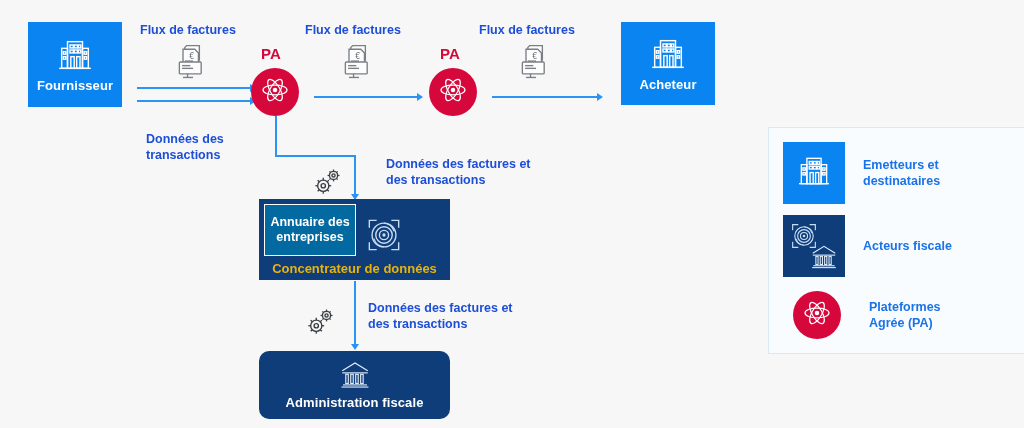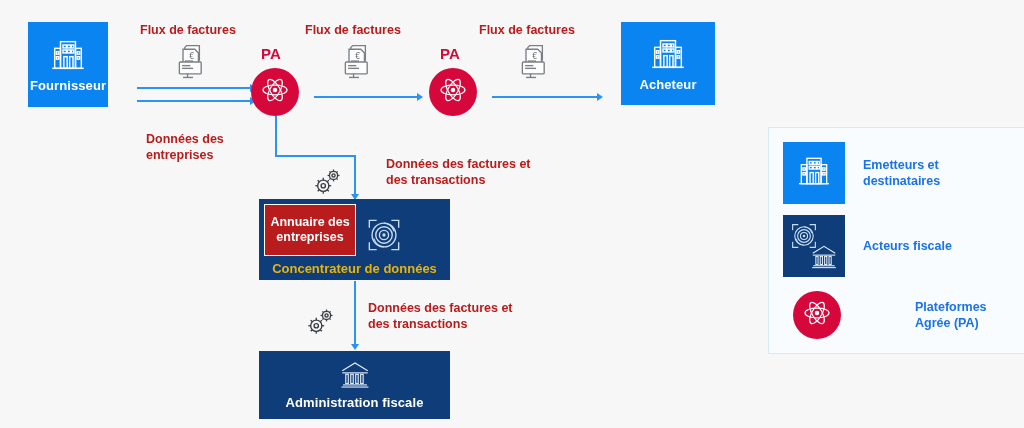--- a/index.html
+++ b/index.html
@@ -36,21 +36,21 @@
     background:#d6083b;
     display:flex;align-items:center;justify-content:center;
   }
   .pa-tag{
     position:absolute;color:#d6083b;font-weight:bold;font-size:15px;
     letter-spacing:.2px;
   }
 
   
   .flow-label{
-    position:absolute;color:#b91c1c;font-weight:bold;font-size:12.5px;
+    position:absolute;color:#1d4ed8;font-weight:bold;font-size:12.5px;
     line-height:1.25;white-space:pre-line;
   }
 
   
   .hline{position:absolute;height:2px;background:#2a93f5;}
   .vline{position:absolute;width:2px;background:#2a93f5;}
   .arrowhead-r{
     position:absolute;width:0;height:0;
     border-top:4px solid transparent;border-bottom:4px solid transparent;
     border-left:6px solid #2a93f5;
@@ -60,21 +60,21 @@
     border-left:4px solid transparent;border-right:4px solid transparent;
     border-top:6px solid #2a93f5;
   }
 
   
   .subbox{
     position:absolute;border:1.5px solid #ffffff;
     display:flex;align-items:center;justify-content:center;
     color:#fff;font-weight:bold;font-size:12.5px;text-align:center;
     line-height:1.2;box-sizing:border-box;
-    background:#b91c1c;
+    background:#0369a1;
   }
   .hubtext{
     position:absolute;color:#eab308;font-weight:bold;font-size:13px;
     text-align:center;width:100%;
   }
 
   
   #legend{
     position:absolute;left:768px;top:127px;width:260px;height:227px;
     background:#f9fcff;border:1px solid #d9e8f5;box-sizing:border-box;
@@ -110,21 +110,21 @@
   <div class="arrowhead-r" style="left:597px;top:93px;"></div>
 
   <div class="vline" style="left:275px;top:116px;height:41px;"></div>
   <div class="hline" style="left:275px;top:155px;width:81px;"></div>
   <div class="vline" style="left:354px;top:155px;height:42px;"></div>
   <div class="arrowhead-d" style="left:351px;top:194px;"></div>
 
   <div class="vline" style="left:354px;top:281px;height:66px;"></div>
   <div class="arrowhead-d" style="left:351px;top:344px;"></div>
 
-  <div class="ebox blue" style="left:28px;top:22px;width:80px;height:85px;">
+  <div class="ebox blue" style="left:28px;top:22px;width:94px;height:85px;">
     <span class="eicon">
       <svg width="40" height="40" viewBox="0 0 48 48" fill="none" stroke="#ffffff" stroke-width="1.7">
         <rect x="15" y="8" width="18" height="32"></rect>
         <rect x="8" y="16" width="7" height="24"></rect>
         <rect x="33" y="16" width="7" height="24"></rect>
         <rect x="18" y="12" width="4" height="3.5"></rect>
           <rect x="23" y="12" width="4" height="3.5"></rect>
           <rect x="28" y="12" width="3" height="3.5"></rect>
         <rect x="18" y="18" width="4" height="3.5"></rect>
           <rect x="23" y="18" width="4" height="3.5"></rect>
@@ -204,41 +204,41 @@
         <path d="M13 28 A13 13 0 0 0 24 37" stroke-width="1.2"></path>
       </svg>
     </span>
     <div class="subbox" style="left:5px;top:5px;width:92px;height:52px;">
       <span>Annuaire des
 entreprises</span>
     </div>
     <div class="hubtext" style="left:0;top:62px;">Concentrateur de données</div>
   </div>
 
-  <div class="ebox navy" style="left:259px;top:351px;width:191px;height:68px;">
+  <div class="ebox navy" style="left:259px;top:351px;width:191px;height:68px;border-radius:10px;">
     <span class="eicon" style="margin-bottom:2px;">
       <svg width="34" height="30" viewBox="0 0 48 42" fill="none" stroke="#e3eefb" stroke-width="1.6">
         <polyline points="6,15 24,4 42,15"></polyline>
         <line x1="6" y1="18" x2="42" y2="18"></line>
         <rect x="11" y="20" width="3.5" height="13"></rect>
         <rect x="18" y="20" width="3.5" height="13"></rect>
         <rect x="25" y="20" width="3.5" height="13"></rect>
         <rect x="32" y="20" width="3.5" height="13"></rect>
         <line x1="7" y1="35" x2="41" y2="35"></line>
         <line x1="5" y1="38" x2="43" y2="38"></line>
       </svg>
     </span>
     <span class="elabel">Administration fiscale</span>
   </div>
 
   <div class="flow-label" style="left:140px;top:23px;">Flux de factures</div>
   <div class="flow-label" style="left:305px;top:23px;">Flux de factures</div>
   <div class="flow-label" style="left:479px;top:23px;">Flux de factures</div>
   <div class="flow-label" style="left:146px;top:132px;">Données des
-entreprises</div>
+transactions</div>
   <div class="flow-label" style="left:386px;top:157px;">Données des factures et
 des transactions</div>
   <div class="flow-label" style="left:368px;top:301px;">Données des factures et
 des transactions</div>
 
   <span class="abs" style="left:171px;top:42px;">
     <svg width="44" height="40" viewBox="0 0 48 44" fill="none" stroke="#7b7f85" stroke-width="1.5">
       <path d="M17 4 h14 v16 h-16 v-14 z" fill="#fdfdfd"></path>
       <path d="M13 8 h13 l4 4 v16 h-17 z" fill="#fdfdfd"></path>
       <text x="20" y="19" font-size="9" fill="#6d7176" stroke="none" font-family="DejaVu Sans, sans-serif">€</text>
@@ -392,21 +392,21 @@
             <rect x="25" y="20" width="3.5" height="13"></rect>
               <rect x="32" y="20" width="3.5" height="13"></rect>
             <line x1="7" y1="35" x2="41" y2="35"></line>
               <line x1="5" y1="38" x2="43" y2="38"></line>
           </svg>
         </span>
       </div>
       <span class="leg-text">Acteurs fiscale</span>
     </div>
 
-    <div class="leg-row" style="left:24px;top:163px;gap:46px;">
+    <div class="leg-row" style="left:24px;top:163px;">
       <div class="leg-swatch red" style="width:48px;height:48px;flex:0 0 48px;">
         <span>
           <svg width="30" height="30" viewBox="0 0 40 40" fill="none" stroke="#ffffff" stroke-width="1.6">
             <ellipse cx="20" cy="20" rx="16" ry="6.5"></ellipse>
             <ellipse cx="20" cy="20" rx="16" ry="6.5" transform="rotate(60 20 20)"></ellipse>
             <ellipse cx="20" cy="20" rx="16" ry="6.5" transform="rotate(120 20 20)"></ellipse>
             <circle cx="20" cy="20" r="3" fill="#ffffff" stroke="none"></circle>
           </svg>
         </span>
       </div>

